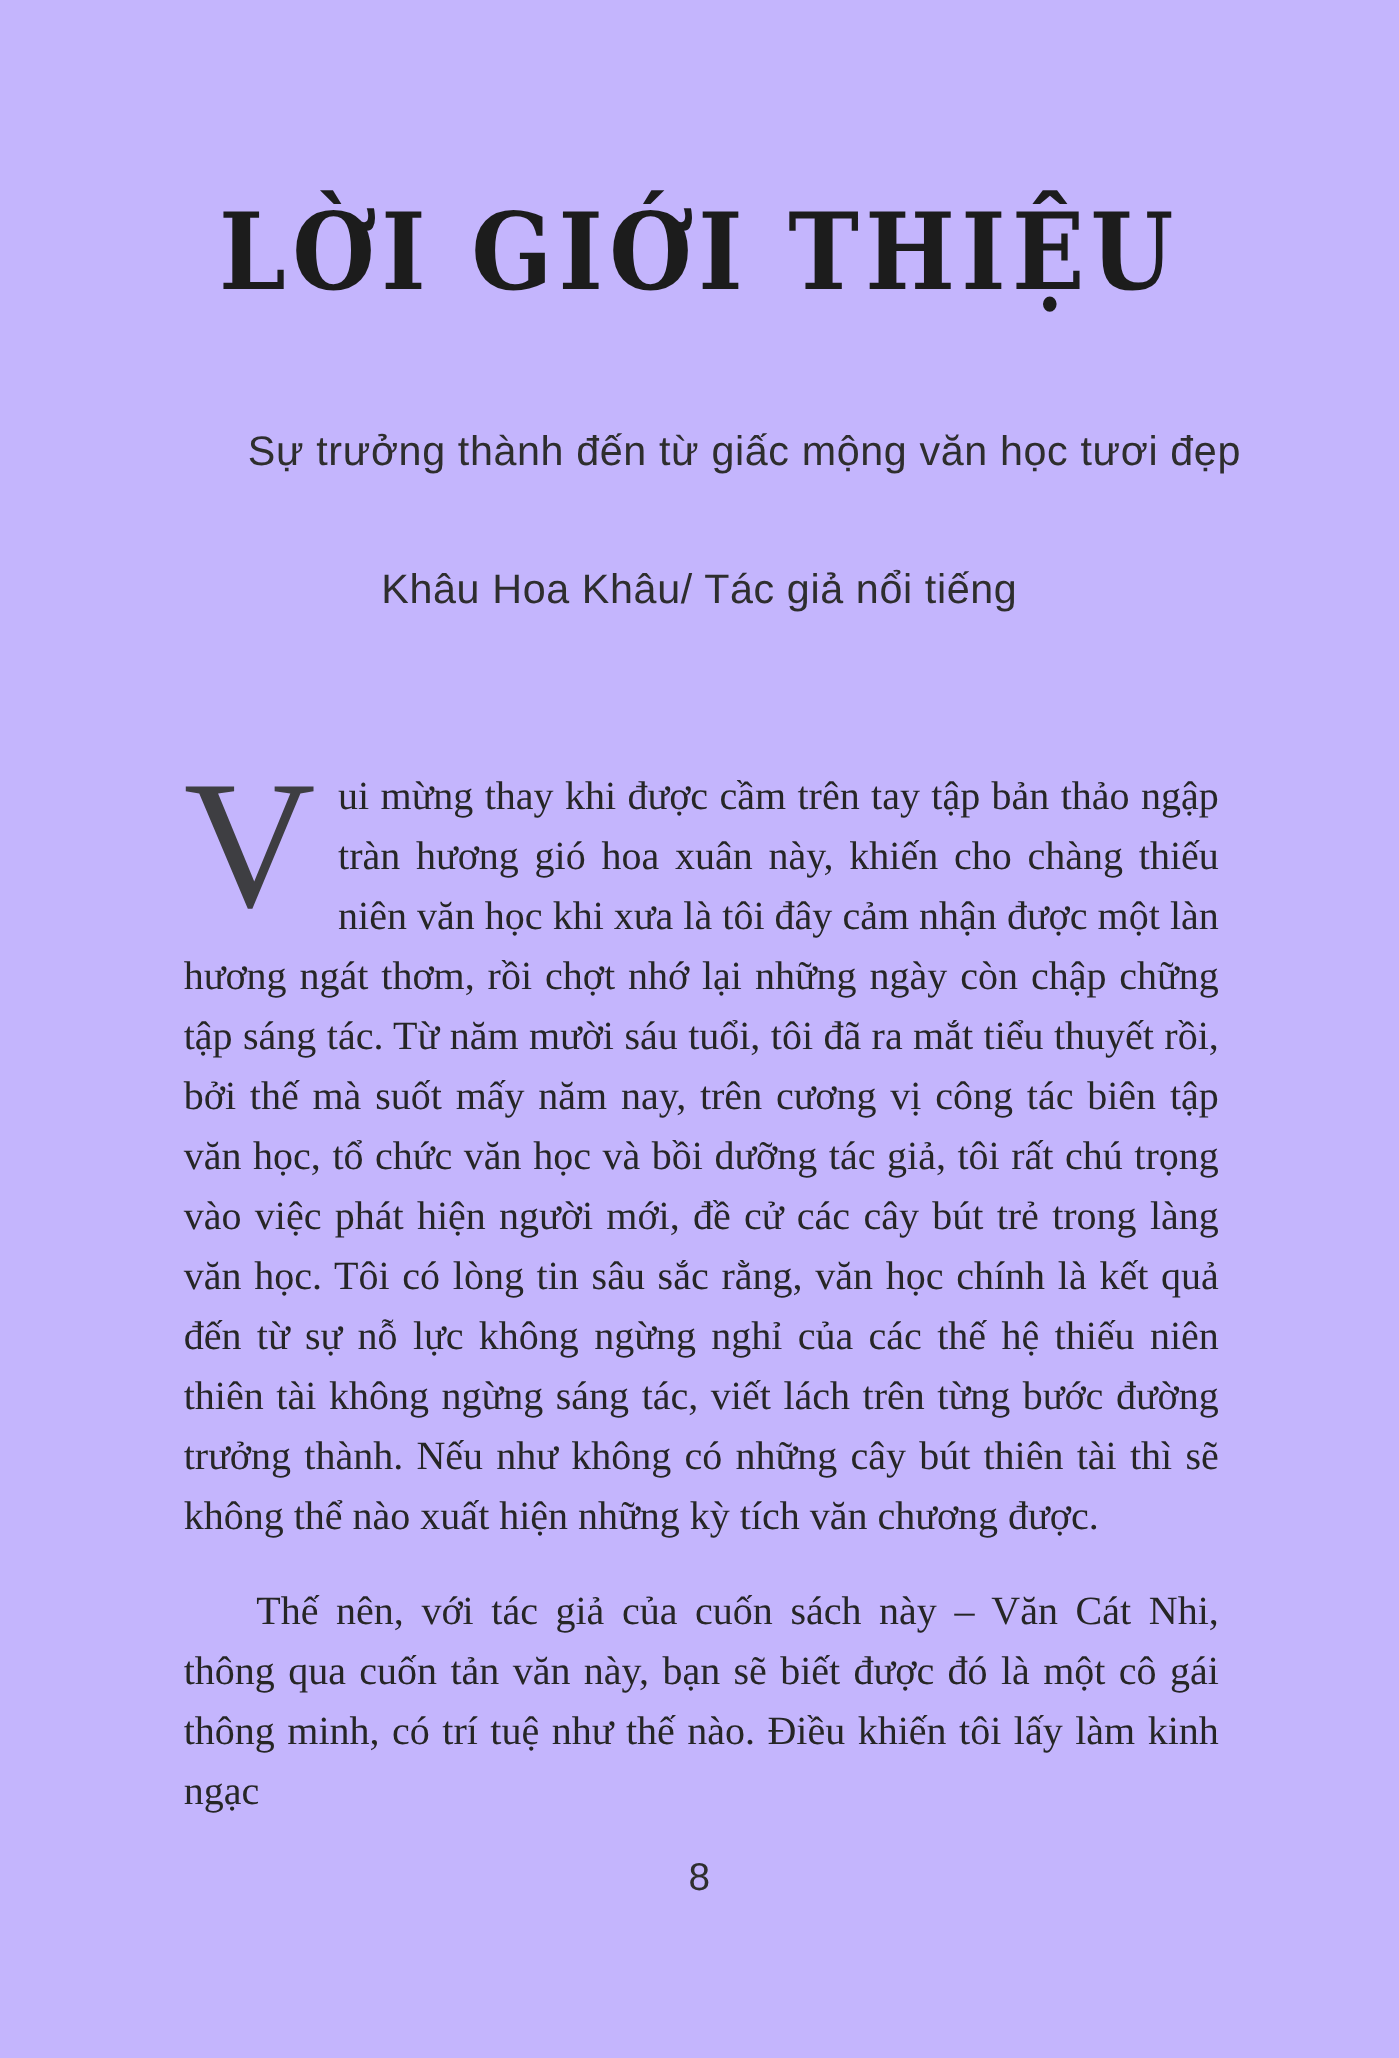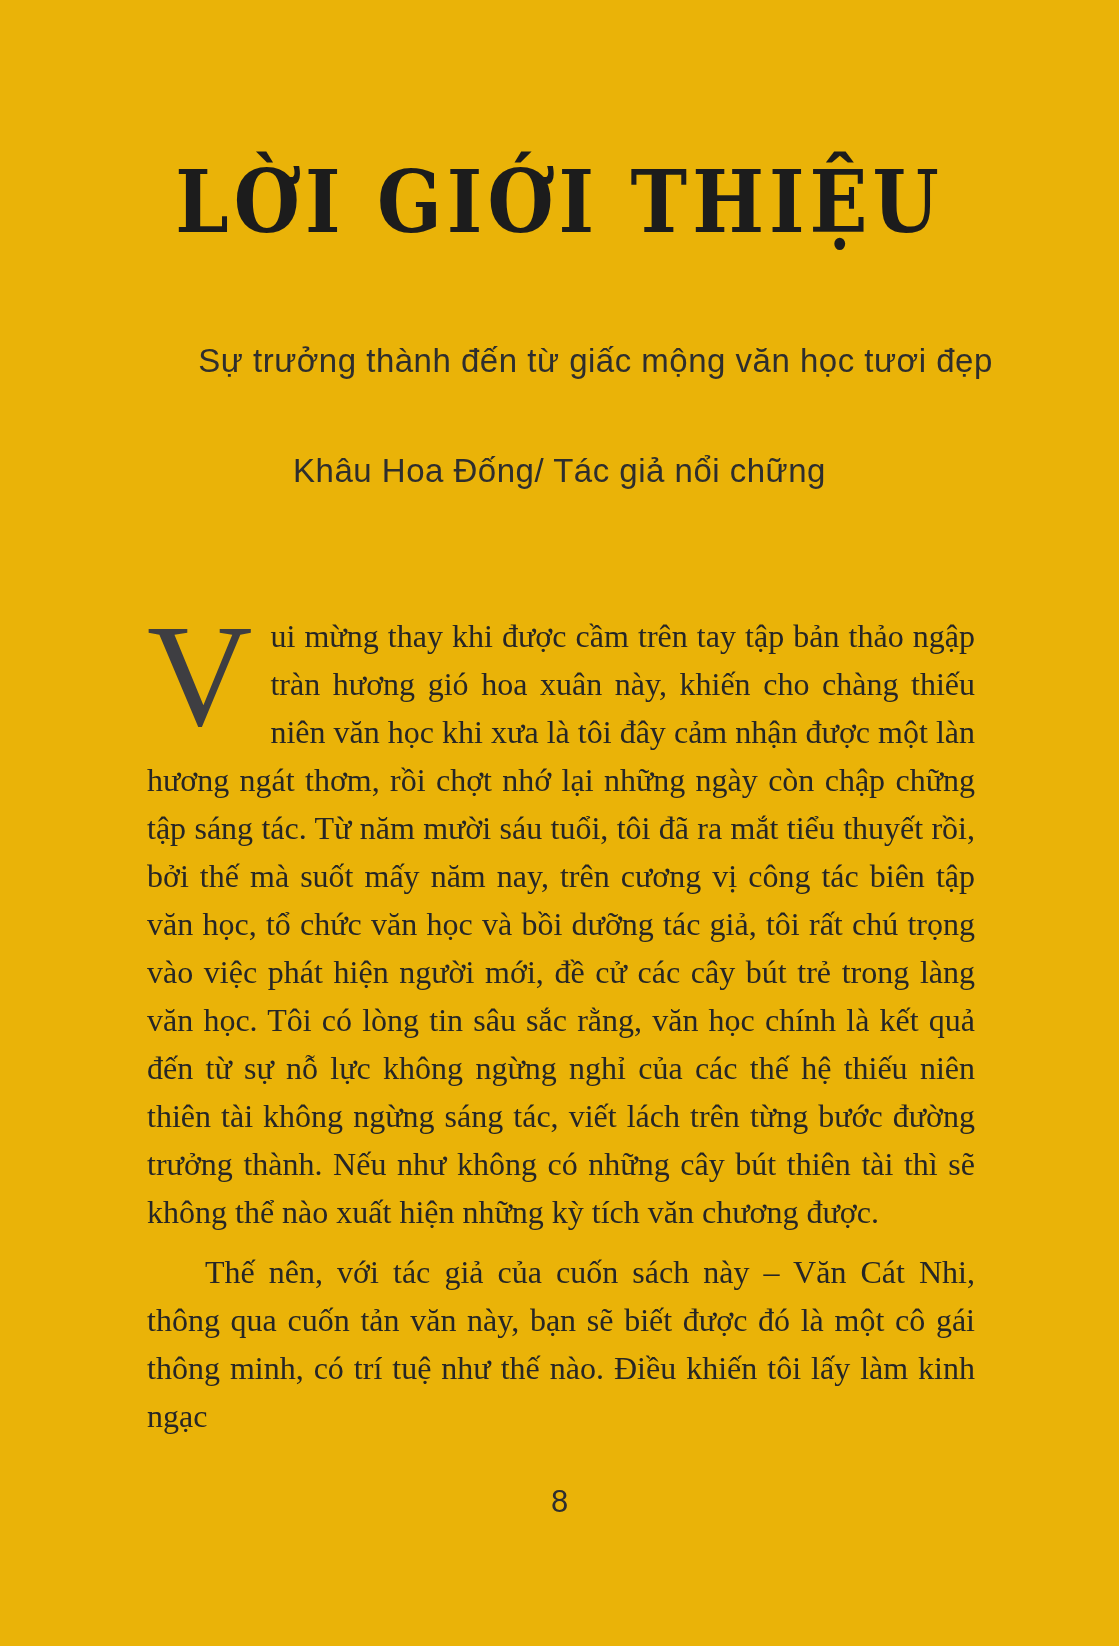--- a/index.html
+++ b/index.html
@@ -11,21 +11,21 @@
 
   body {
     font-family: "Liberation Serif", serif;
     color: #262626;
   }
 
   .page {
     position: relative;
     width: 1119px;
     height: 1646px;
-    background: #eab308;
+    background: #c4b5fd;
     overflow: hidden;
   }
 
   
   .chapter-title {
     position: absolute;
     top: 152px;
     left: 0;
     width: 100%;
     text-align: center;
@@ -75,21 +75,21 @@
     left: 147px;
     width: 828px;
     font-family: "Liberation Serif", serif;
     font-size: 32px;
     line-height: 48px;
     text-align: justify;
     color: #262626;
   }
 
   .para + .para {
-    margin-top: 12px;
+    margin-top: 28px;
     text-indent: 58px;
   }
 
   .dropcap {
     float: left;
     font-family: "Liberation Serif", serif;
     font-size: 146px;
     line-height: 120px;
     padding-right: 18px;
     padding-top: 4px;
@@ -112,21 +112,21 @@
 <body>
 
 <div class="page">
 
   <h1 class="chapter-title">LỜI GIỚI THIỆU</h1>
 
   <div class="chapter-subtitle">
     <div>Sự trưởng thành đến từ giấc mộng văn học tươi đẹp</div>
   </div>
 
-  <div class="author-line">Khâu Hoa Đống/ Tác giả nổi chững</div>
+  <div class="author-line">Khâu Hoa Khâu/ Tác giả nổi tiếng</div>
 
   <div class="body-text">
     <p class="para">
       <span class="dropcap">V</span><span>ui mừng thay khi được cầm trên tay tập bản thảo ngập tràn hương gió hoa xuân này, khiến cho chàng thiếu niên văn học khi xưa là tôi đây cảm nhận được một làn hương ngát thơm, rồi chợt nhớ lại những ngày còn chập chững tập sáng tác. Từ năm mười sáu tuổi, tôi đã ra mắt tiểu thuyết rồi, bởi thế mà suốt mấy năm nay, trên cương vị công tác biên tập văn học, tổ chức văn học và bồi dưỡng tác giả, tôi rất chú trọng vào việc phát hiện người mới, đề cử các cây bút trẻ trong làng văn học. Tôi có lòng tin sâu sắc rằng, văn học chính là kết quả đến từ sự nỗ lực không ngừng nghỉ của các thế hệ thiếu niên thiên tài không ngừng sáng tác, viết lách trên từng bước đường trưởng thành. Nếu như không có những cây bút thiên tài thì sẽ không thể nào xuất hiện những kỳ tích văn chương được.</span>
     </p>
     <p class="para">Thế nên, với tác giả của cuốn sách này – Văn Cát Nhi, thông qua cuốn tản văn này, bạn sẽ biết được đó là một cô gái thông minh, có trí tuệ như thế nào. Điều khiến tôi lấy làm kinh ngạc</p>
   </div>
 
   <div class="page-number">8</div>
 

